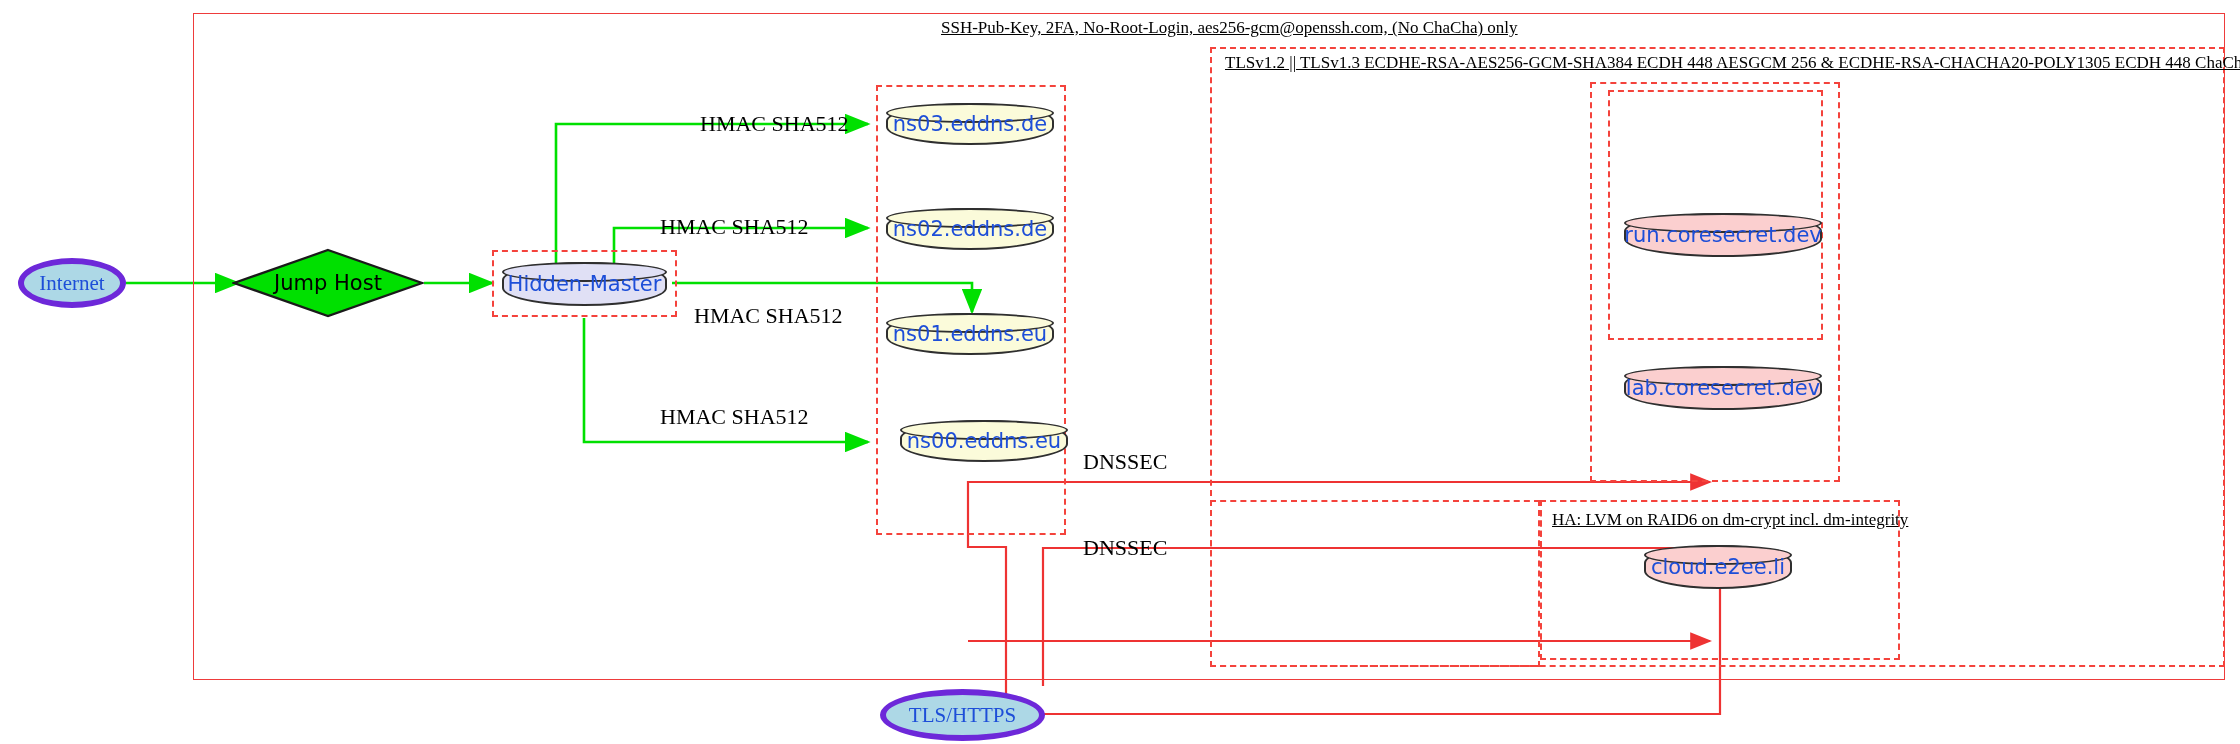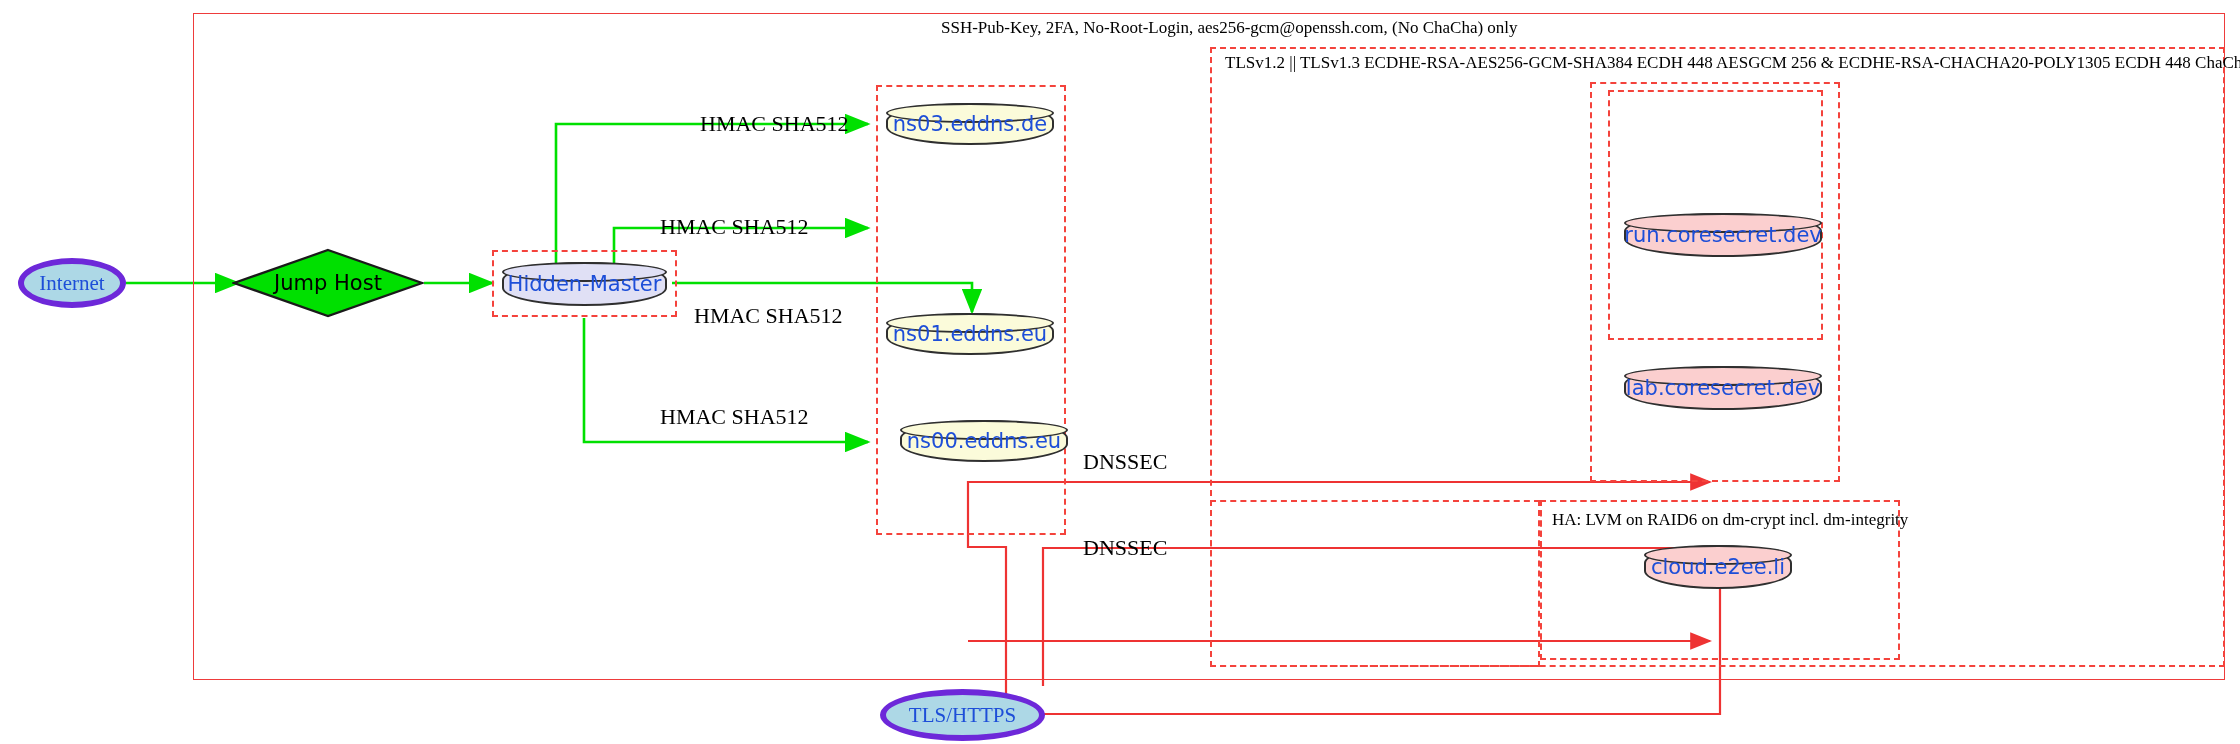--- a/index.html
+++ b/index.html
@@ -1,20 +1,20 @@
 <!DOCTYPE html>
 <html><head>
 <meta charset="utf-8">
 <style>
   html,body{margin:0;padding:0;background:#ffffff;}
   body{font-family:"Liberation Sans",sans-serif;}
   #stage{position:relative;width:2240px;height:744px;overflow:hidden;background:#fff;}
   #edges{position:absolute;left:0;top:0;width:2240px;height:744px;}
 
-  .boxlbl{position:absolute;font-family:"Liberation Serif",serif;font-size:17px;color:#000;white-space:nowrap;}
+  .boxlbl{position:absolute;font-family:"Liberation Serif",serif;font-size:17px;color:#000;white-space:nowrap;text-decoration:underline;}
   .edgelbl{position:absolute;font-family:"Liberation Serif",serif;font-size:22px;color:#000;white-space:nowrap;}
 
   .node{position:absolute;display:flex;align-items:center;justify-content:center;
         font-family:"DejaVu Sans",sans-serif;font-size:21px;color:#1d4ed8;white-space:nowrap;}
 
   
   .cyl{border:2px solid #2f2f2f;border-radius:50% / 18px;box-sizing:border-box;}
   .cyl::before{content:"";position:absolute;left:-2px;right:-2px;top:-2px;height:20px;
       border:2px solid #2f2f2f;border-radius:50%;box-sizing:border-box;background:inherit;}
   .cyl > span{position:relative;z-index:2;}
@@ -114,20 +114,23 @@
   </div>
 
   <div class="node cyl cyl-lav" style="left:502px;top:262px;width:165px;height:44px;">
     <span>Hidden-Master</span>
   </div>
 
   <div class="node cyl cyl-yellow" style="left:886px;top:103px;width:168px;height:42px;">
     <span>ns03.eddns.de</span>
   </div>
 
+  <div class="node cyl cyl-yellow" style="left:886px;top:208px;width:168px;height:42px;">
+    <span>ns02.eddns.de</span>
+  </div>
 
   <div class="node cyl cyl-yellow" style="left:886px;top:313px;width:168px;height:42px;">
     <span>ns01.eddns.eu</span>
   </div>
 
   <div class="node cyl cyl-yellow" style="left:900px;top:420px;width:168px;height:42px;">
     <span>ns00.eddns.eu</span>
   </div>
 
 

